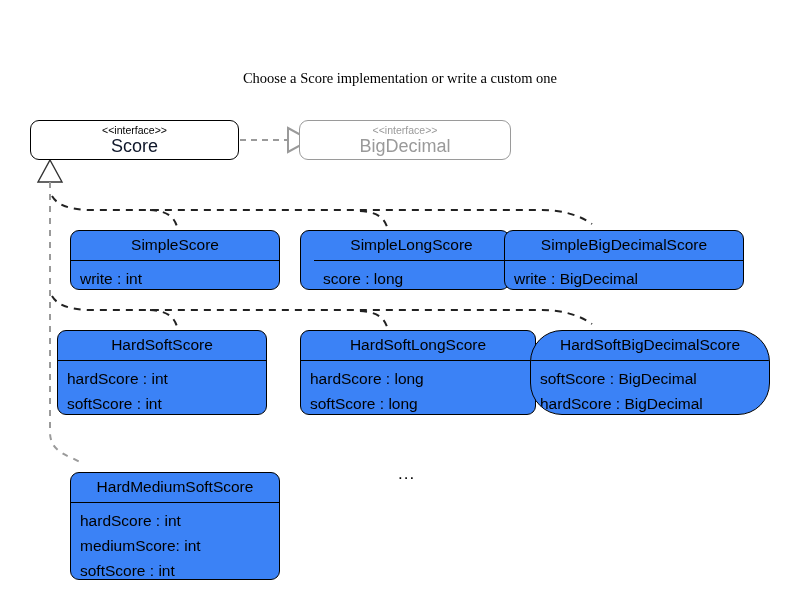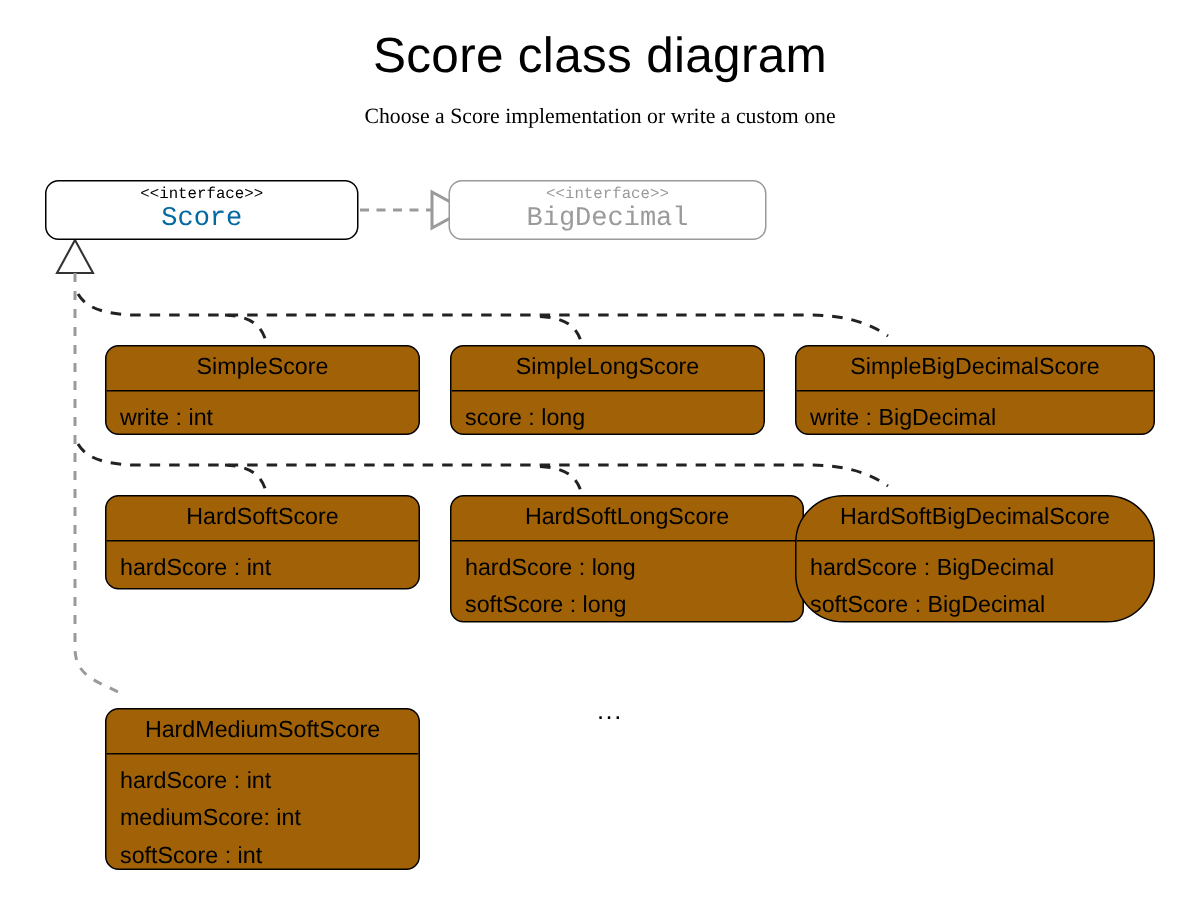--- a/index.html
+++ b/index.html
@@ -50,21 +50,21 @@
     color: #000;
     font-family: Liberation Serif, serif;
   }
 
   
   .uml-box {
     position: absolute;
     box-sizing: border-box;
     border: 1px solid #000;
     border-radius: 9px;
-    background: #a16207;
+    background: #3b82f6;
     overflow: hidden;
   }
   .uml-box .box-header {
     box-sizing: border-box;
     width: 100%;
     text-align: center;
     font-size: 15.5px;
     line-height: 1.0;
     color: #000;
     padding: 6px 2px 7px 2px;
@@ -88,31 +88,30 @@
   .iface-box {
     position: absolute;
     box-sizing: border-box;
     border: 1px solid #000;
     border-radius: 9px;
     background: #fff;
     display: flex;
     flex-direction: column;
     align-items: center;
     justify-content: center;
-    font-family: Liberation Mono, monospace;
   }
   .iface-box .stereotype {
     font-size: 10.5px;
     line-height: 12px;
     color: #000;
   }
   .iface-box .iface-name {
     font-size: 18px;
     line-height: 21px;
-    color: #0369a1;
+    color: #0f172a;
   }
   .iface-box.muted {
     border-color: #9a9a9a;
   }
   .iface-box.muted .stereotype,
   .iface-box.muted .iface-name {
     color: #9a9a9a;
   }
 
   .ellipsis {
@@ -120,21 +119,20 @@
     font-size: 17px;
     color: #000;
     letter-spacing: 1px;
   }
 </style>
 </head>
 <body>
 
 <div id="canvas">
 
-  <div class="title">Score class diagram</div>
   <div class="subtitle">Choose a Score implementation or write a custom one</div>
 
   <svg id="wires" viewBox="0 0 800 600">
 
     <g>
       <line x1="240" y1="140" x2="288" y2="140" stroke="#9a9a9a" stroke-width="2" stroke-dasharray="6,5"></line>
       <polygon points="288,128 310,140 288,152" fill="#ffffff" stroke="#9a9a9a" stroke-width="2"></polygon>
     </g>
 
     <g>
@@ -166,55 +164,55 @@
     <div class="iface-name">BigDecimal</div>
   </div>
 
   <div class="uml-box has-members" style="left:70px; top:230px; width:210px; height:60px;">
     <div class="box-header">SimpleScore</div>
     <div class="box-body">
       <div class="member">write : int</div>
     </div>
   </div>
 
-  <div class="uml-box has-members" style="left:300px; top:230px; width:210px; height:60px;">
+  <div class="uml-box has-members" style="left:300px; top:230px; width:210px; height:60px;padding-left:13px;">
     <div class="box-header">SimpleLongScore</div>
     <div class="box-body">
       <div class="member">score : long</div>
     </div>
   </div>
 
-  <div class="uml-box has-members" style="left:530px; top:230px; width:240px; height:60px;">
+  <div class="uml-box has-members" style="left:504px; top:230px; width:240px; height:60px;">
     <div class="box-header">SimpleBigDecimalScore</div>
     <div class="box-body">
       <div class="member">write : BigDecimal</div>
     </div>
   </div>
 
-  <div class="uml-box has-members" style="left:70px; top:330px; width:210px; height:63px;">
+  <div class="uml-box has-members" style="left:57px; top:330px; width:210px; height:85px;">
     <div class="box-header">HardSoftScore</div>
     <div class="box-body">
       <div class="member">hardScore : int</div>
       <div class="member">softScore : int</div>
     </div>
   </div>
 
   <div class="uml-box has-members" style="left:300px; top:330px; width:236px; height:85px;">
     <div class="box-header">HardSoftLongScore</div>
     <div class="box-body">
       <div class="member">hardScore : long</div>
       <div class="member">softScore : long</div>
     </div>
   </div>
 
   <div class="uml-box has-members" style="left:530px; top:330px; width:240px; height:85px;border-radius:32px;">
     <div class="box-header">HardSoftBigDecimalScore</div>
     <div class="box-body">
+      <div class="member">softScore : BigDecimal</div>
       <div class="member">hardScore : BigDecimal</div>
-      <div class="member">softScore : BigDecimal</div>
     </div>
   </div>
 
   <div class="uml-box has-members" style="left:70px; top:460px; width:210px; height:108px;margin-top:12px;">
     <div class="box-header">HardMediumSoftScore</div>
     <div class="box-body">
       <div class="member">hardScore : int</div>
       <div class="member">mediumScore: int</div>
       <div class="member">softScore : int</div>
     </div>

